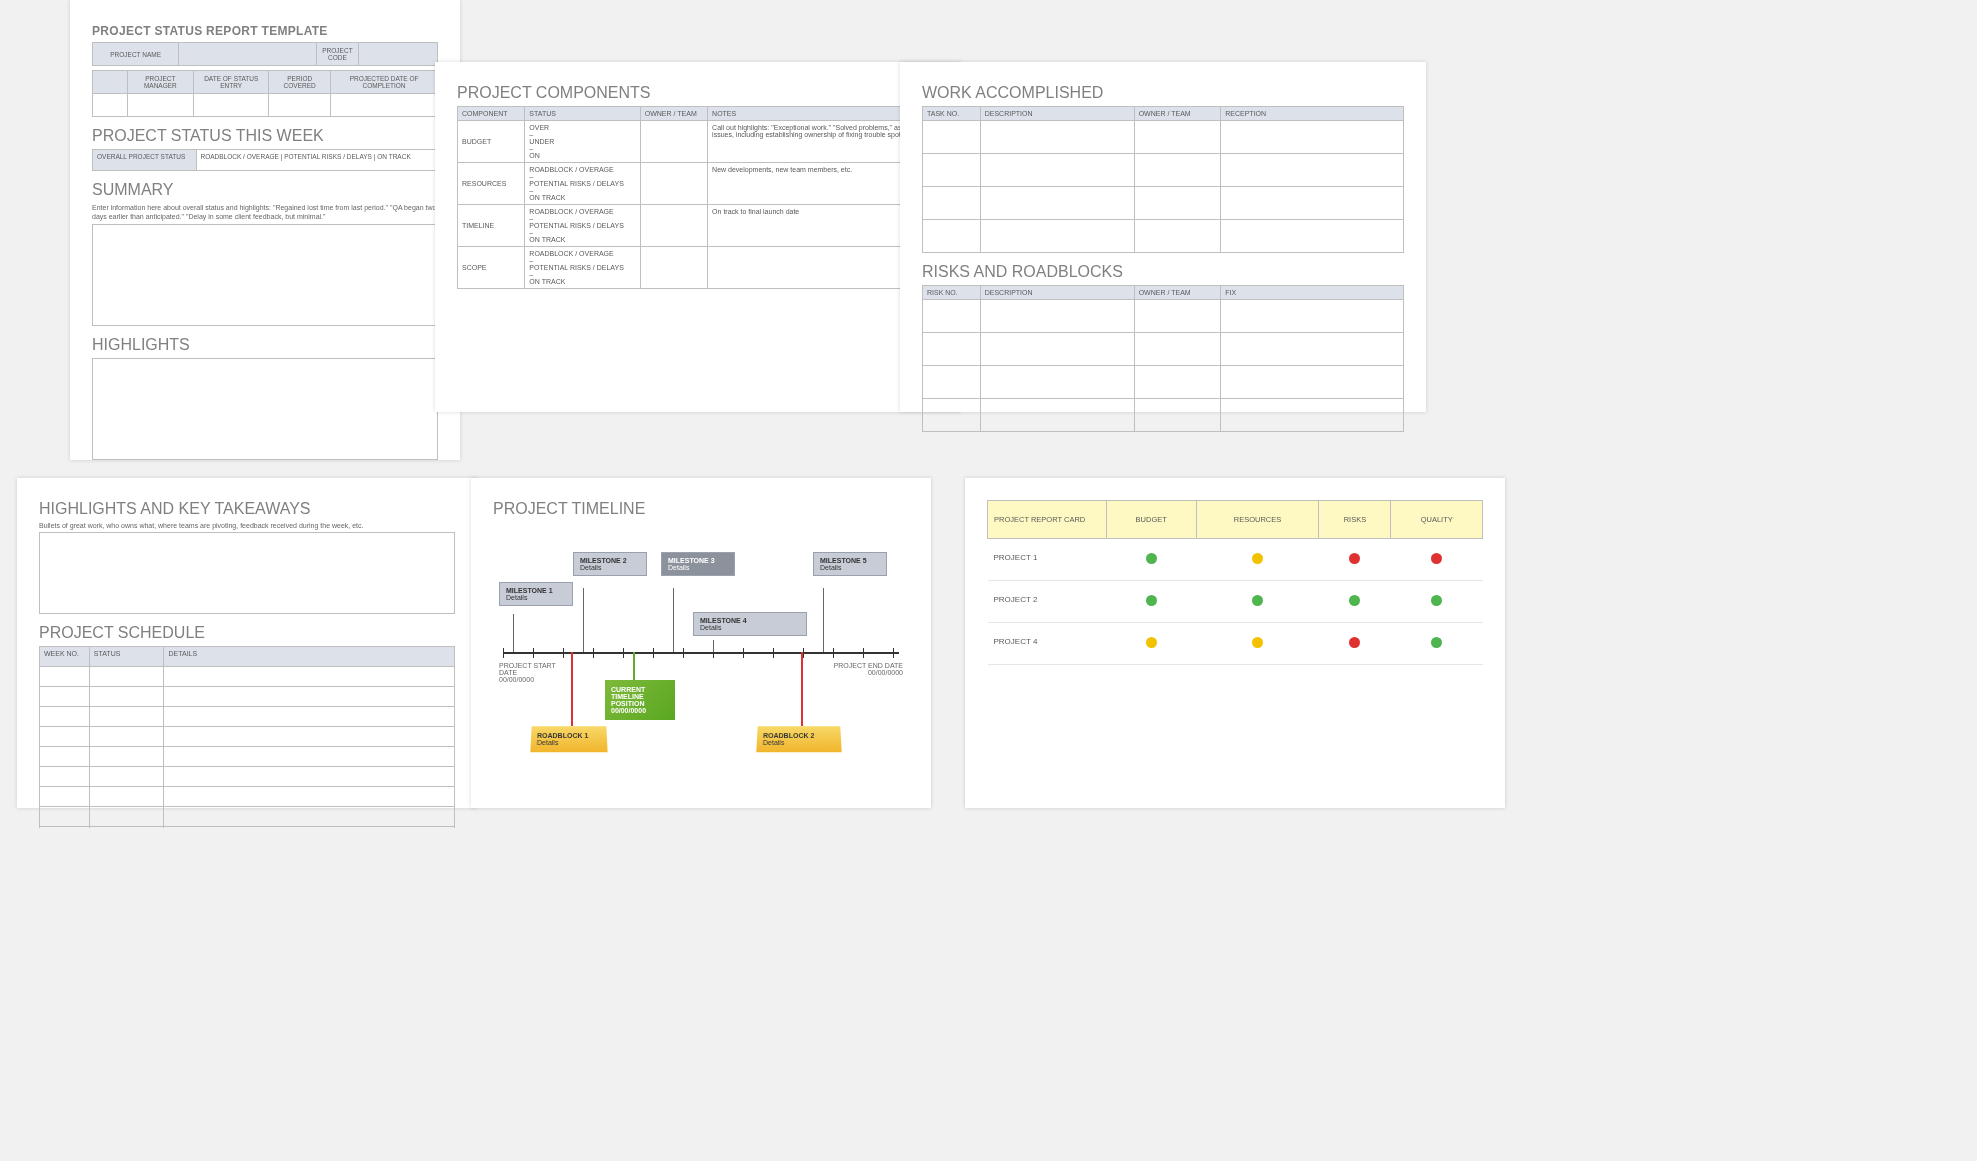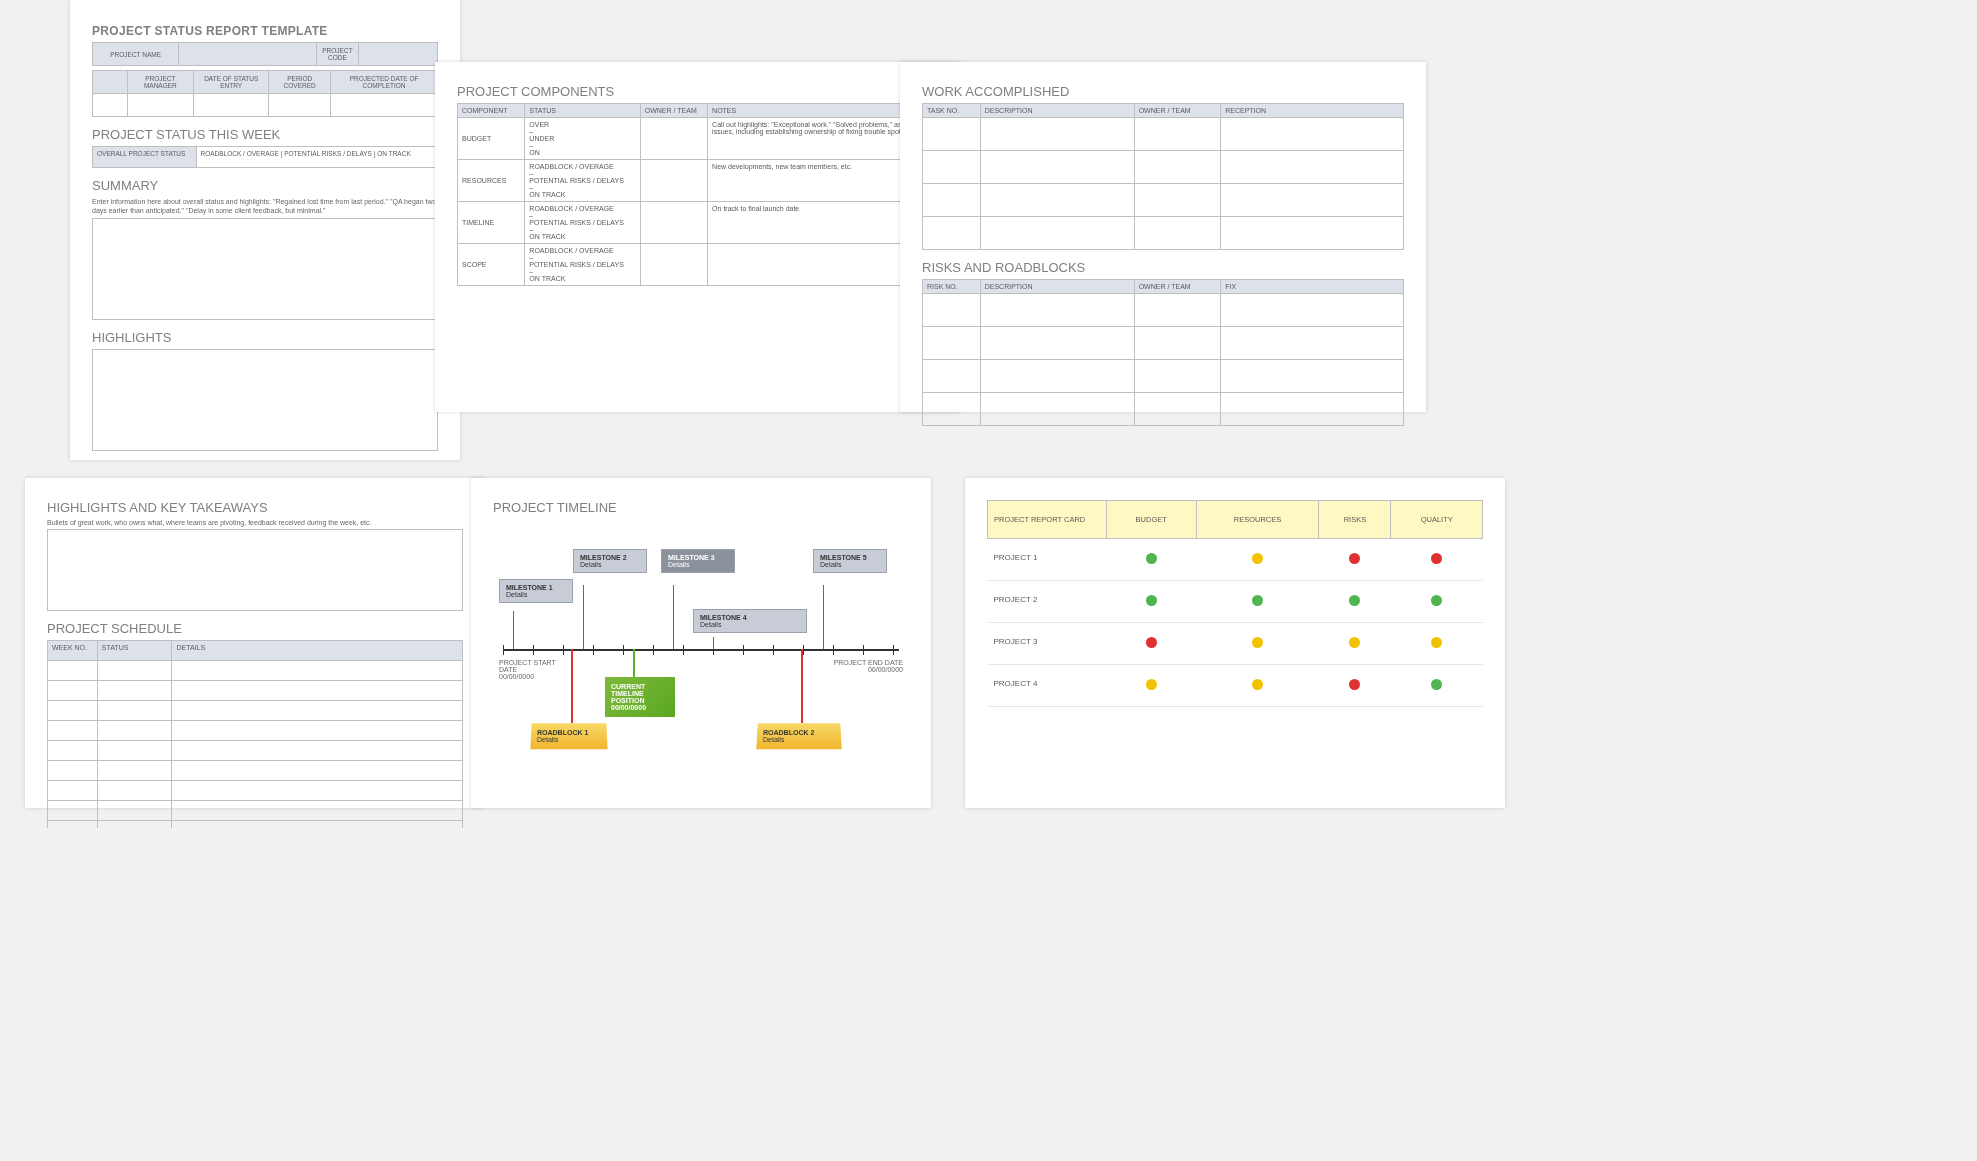--- a/index.html
+++ b/index.html
@@ -1,26 +1,26 @@
 <!DOCTYPE html>
 <html><head>
 <meta charset="utf-8">
 <style>
   html,body{margin:0;padding:0;background:#f1f1f2;font-family:Arial,Helvetica,sans-serif;color:#595959;font-size:10px;}
   .stage{width:1977px;height:828px;position:relative;}
   .page{position:absolute;background:#fff;box-shadow:0 0 4px rgba(0,0,0,.15);}
   .p1{left:70px;top:0;width:390px;height:460px;padding:24px 22px;box-sizing:border-box;}
   .p2{left:435px;top:62px;width:526px;height:350px;padding:22px 22px;box-sizing:border-box;}
   .p3{left:900px;top:62px;width:526px;height:350px;padding:22px 22px;box-sizing:border-box;}
-  .p4{left:25px;top:478px;width:460px;height:330px;padding:22px 22px;box-sizing:border-box;}
+  .p4{left:17px;top:478px;width:460px;height:330px;padding:22px 22px;box-sizing:border-box;}
   .p5{left:471px;top:478px;width:460px;height:330px;padding:22px 22px;box-sizing:border-box;}
   .p6{left:965px;top:478px;width:540px;height:330px;padding:22px 22px;box-sizing:border-box;}
 
   .h1{font-size:12px;font-weight:bold;color:#808080;letter-spacing:.3px;margin-bottom:4px;}
-  .h2{font-size:13px;color:#808080;margin:10px 0 4px;}
+  .h2{font-size:16px;color:#808080;margin:10px 0 4px;}
   .tiny{font-size:7px;color:#666;}
   table{border-collapse:collapse;width:100%;}
   td,th{border:1px solid #bfbfbf;padding:3px 4px;font-size:7px;text-align:left;vertical-align:top;}
   th{background:#dde2ea;font-weight:normal;}
   .hdr td{background:#dde2ea;font-size:6.5px;text-align:center;height:16px;vertical-align:middle;}
   .emptyrow td{height:16px;}
   .bigbox{border:1px solid #bfbfbf;height:100px;}
   .smallbox{border:1px solid #bfbfbf;height:80px;}
 
   
@@ -372,27 +372,20 @@
             <td><span class="dot r"></span></td>
           </tr>
           <tr>
             <td>PROJECT 2</td>
             <td><span class="dot g"></span></td>
             <td><span class="dot g"></span></td>
             <td><span class="dot g"></span></td>
             <td><span class="dot g"></span></td>
           </tr>
           <tr>
-            <td>PROJECT 3</td>
-            <td><span class="dot r"></span></td>
-            <td><span class="dot y"></span></td>
-            <td><span class="dot y"></span></td>
-            <td><span class="dot y"></span></td>
-          </tr>
-          <tr>
             <td>PROJECT 4</td>
             <td><span class="dot y"></span></td>
             <td><span class="dot y"></span></td>
             <td><span class="dot r"></span></td>
             <td><span class="dot g"></span></td>
           </tr>
         </tbody>
   </table>
 </div>
 

